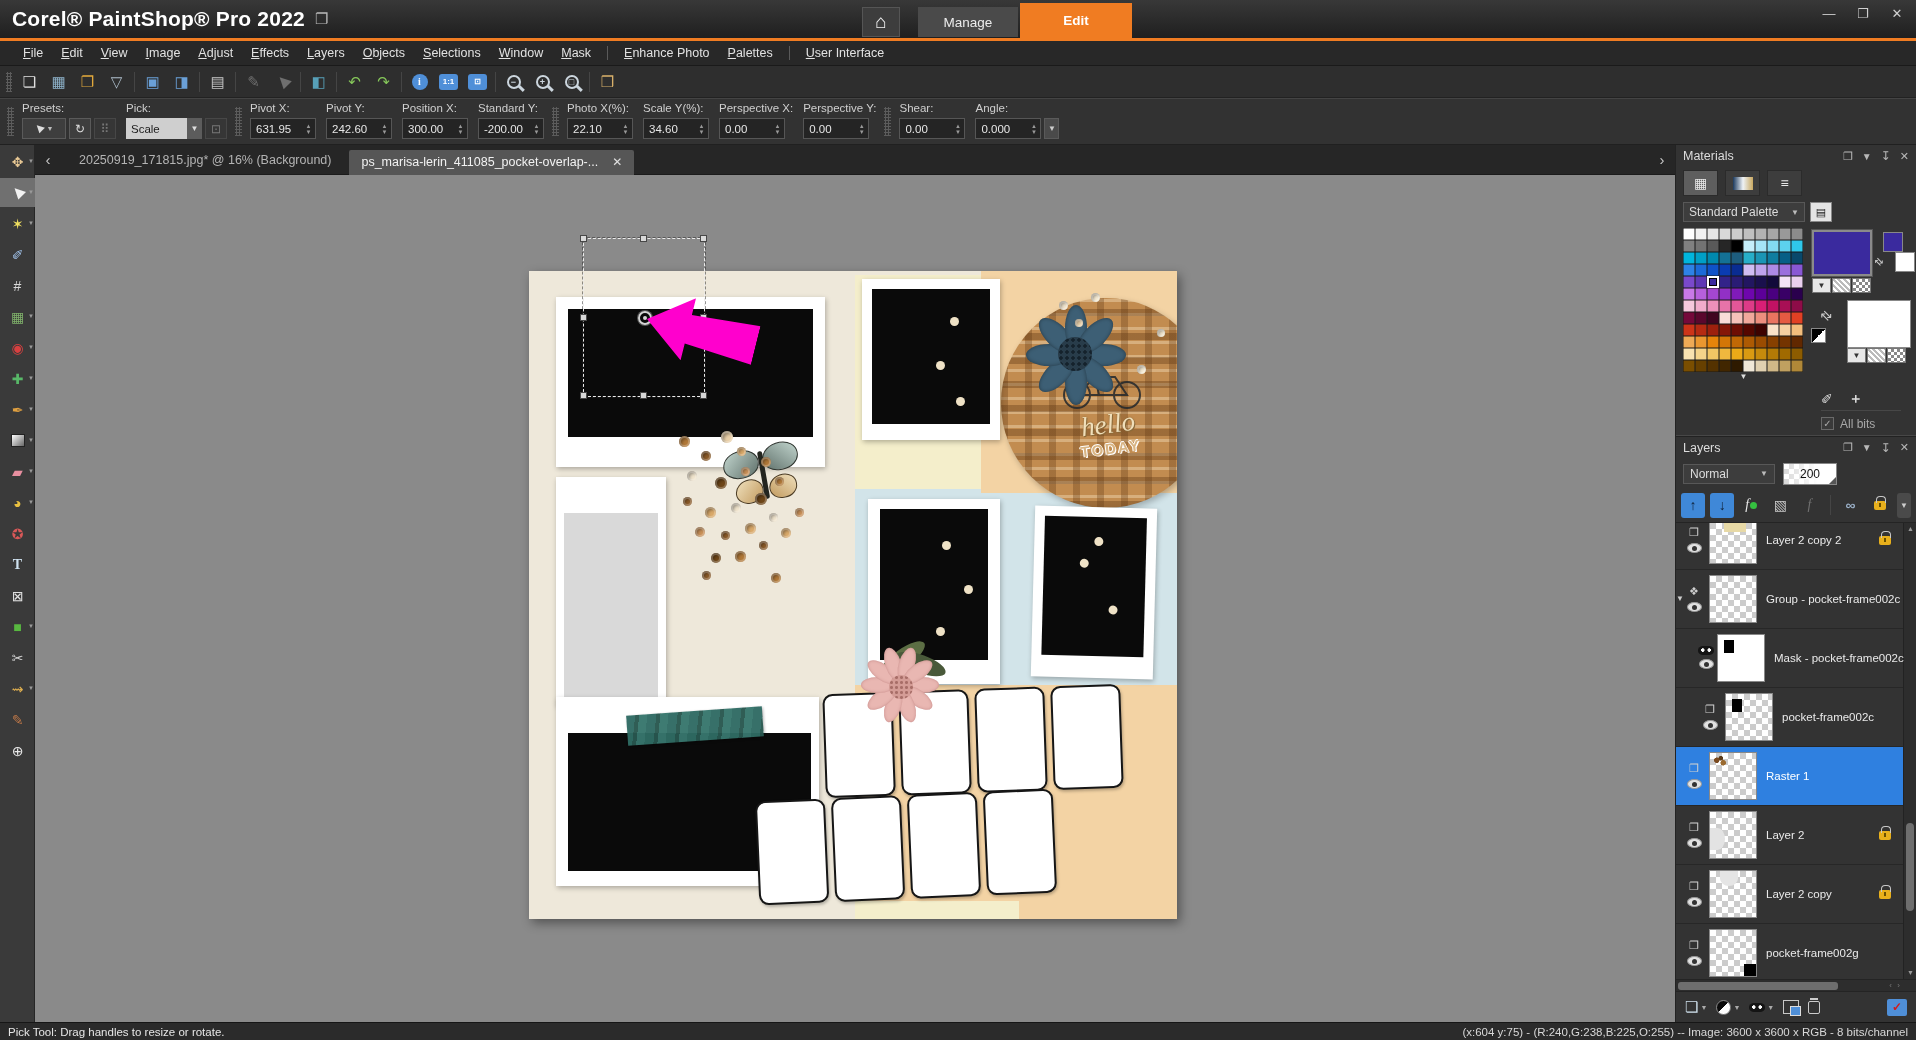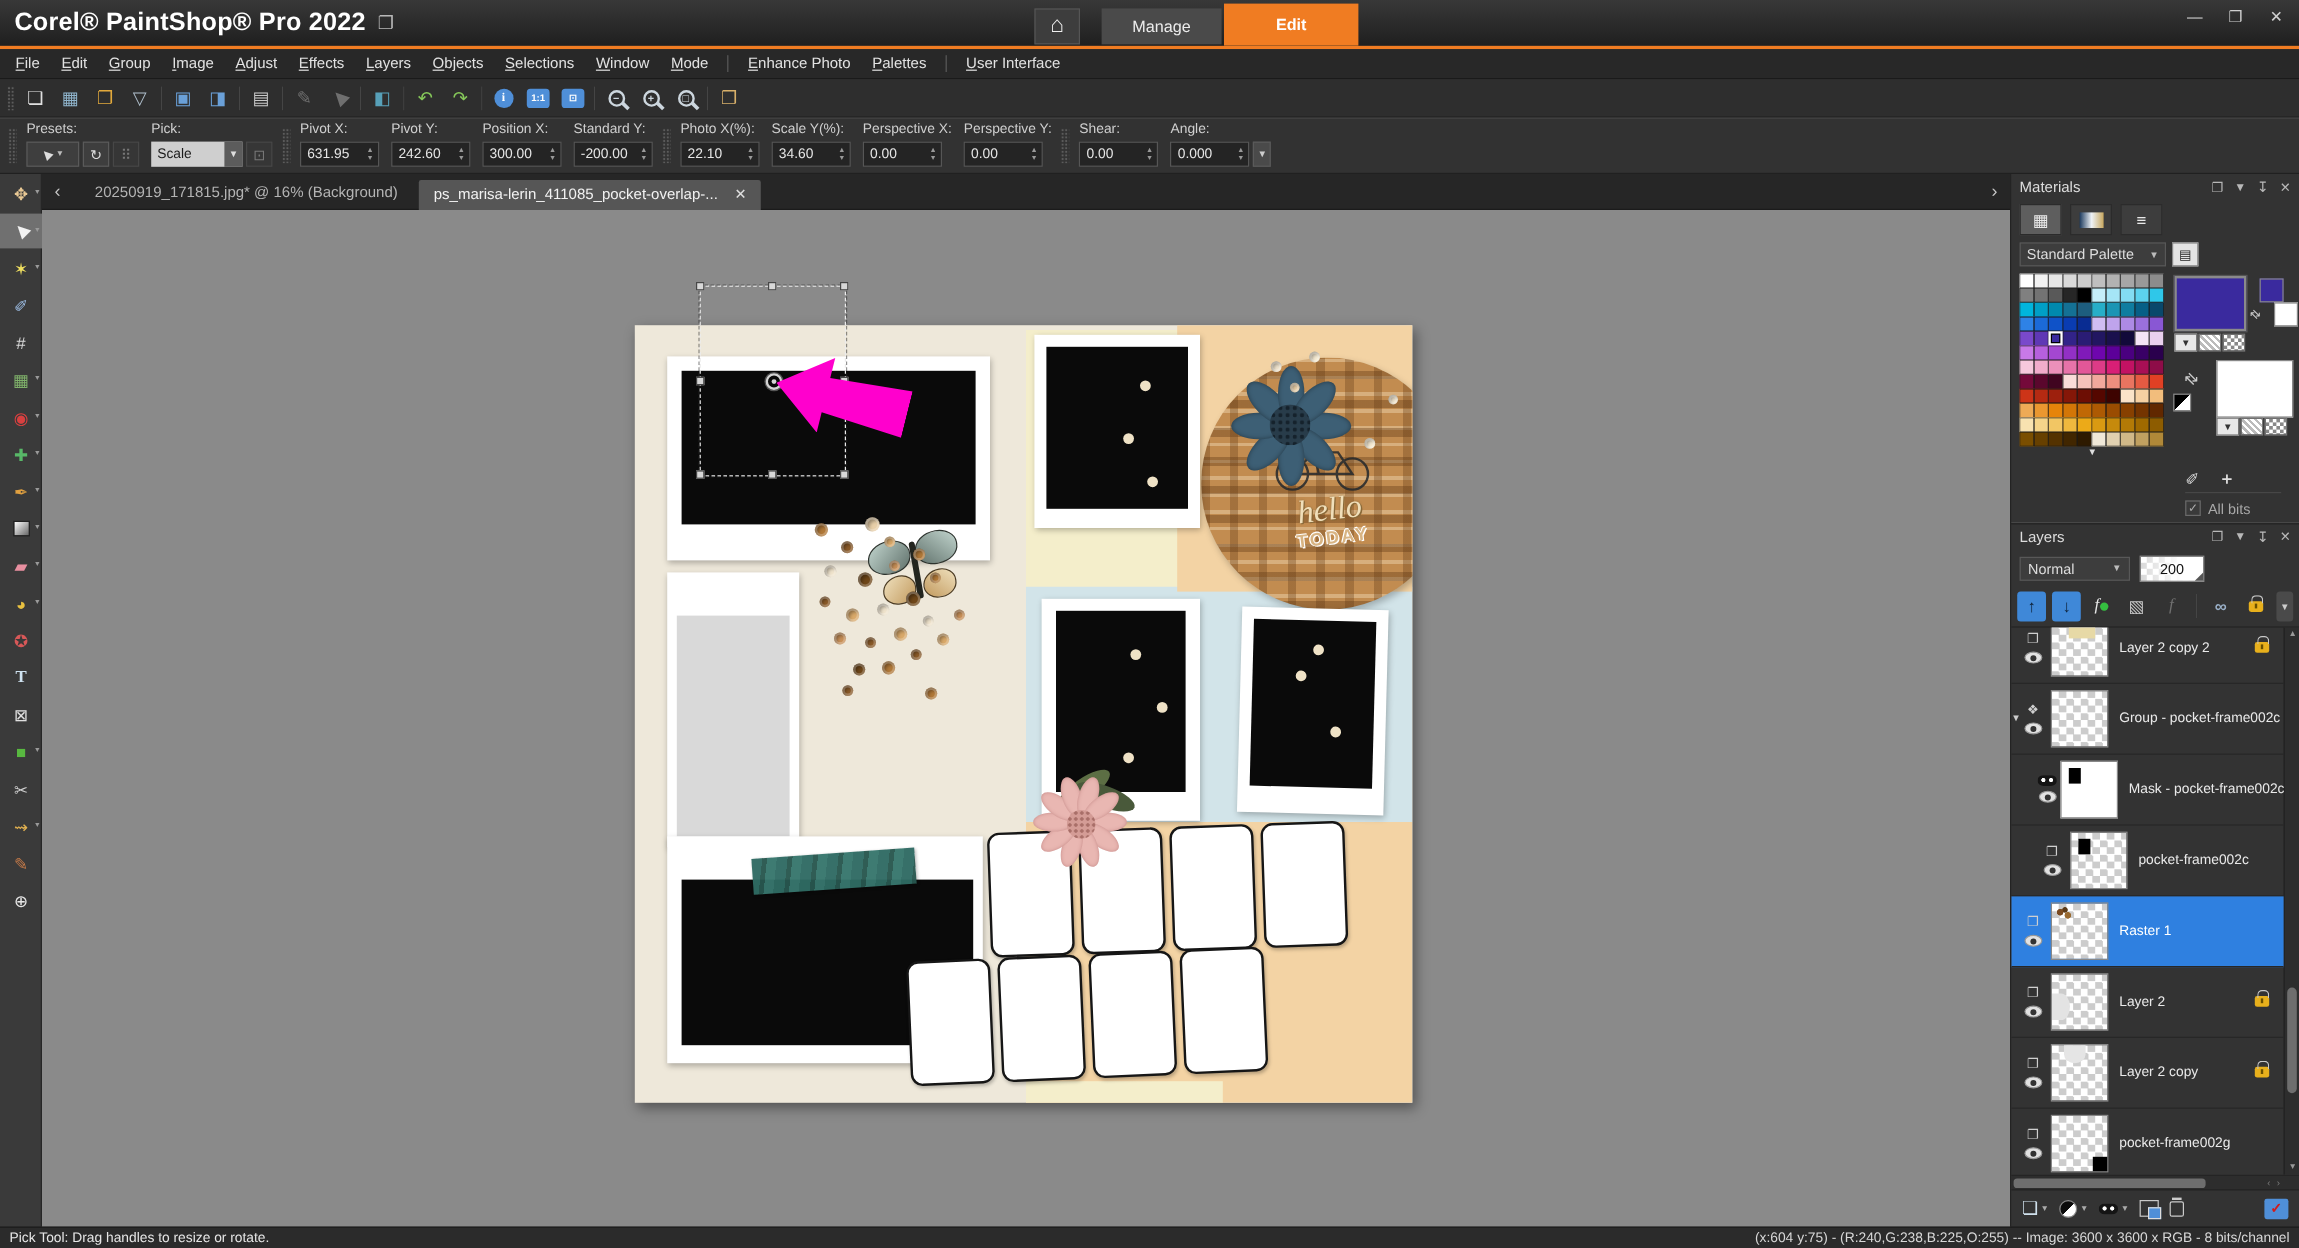--- a/index.html
+++ b/index.html
@@ -12,21 +12,21 @@
   .logo{font-size:21px;font-weight:bold;color:#fff;padding-left:12px;letter-spacing:.2px;white-space:nowrap;}
   .app-icon{color:#b8b8b8;font-size:15px;margin-left:10px;}
   .center-tabs{position:absolute;left:862px;top:3px;height:35px;display:flex;align-items:flex-end;}
   .home-btn{width:38px;height:30px;background:#3d3d3d;border:1px solid #555;display:flex;align-items:center;justify-content:center;color:#f0f0f0;font-size:19px;margin-bottom:1px;}
   .tab-manage{width:100px;height:30px;background:#4a4a4a;color:#ececec;display:flex;align-items:center;justify-content:center;font-size:13.5px;margin-left:18px;margin-bottom:1px;}
   .tab-edit{width:112px;height:35px;background:var(--accent);color:#fff;font-weight:bold;display:flex;align-items:center;justify-content:center;font-size:13.5px;margin-left:2px;}
   .win-controls{position:absolute;right:10px;top:6px;display:flex;gap:16px;color:#cfcfcf;font-size:13px;}
   .win-controls span{width:18px;text-align:center;cursor:default;}
   .accent-line{height:3px;background:var(--accent);}
   
-  .menubar{height:25px;background:#282828;display:flex;align-items:center;padding-left:4px;border-bottom:1px solid #1a1a1a;}
+  .menubar{height:25px;background:#282828;display:flex;align-items:center;padding-left:14px;border-bottom:1px solid #1a1a1a;}
   .menu-item{padding:2px 9px;color:#e2e2e2;font-size:12.5px;white-space:nowrap;}
   .menu-item::first-letter{text-decoration:underline;}
   .menu-sep{width:1px;height:14px;background:#5a5a5a;margin:0 7px;}
   
   .toolbar{height:32px;background:#2e2e2e;display:flex;align-items:center;padding-left:3px;border-bottom:1px solid #222;}
   .grip{width:6px;height:20px;margin:0 3px;background-image:radial-gradient(#5c5c5c 1px,transparent 1.2px);background-size:3px 3px;}
   .tb-btn{width:29px;height:26px;display:flex;align-items:center;justify-content:center;font-size:15px;}
   .tb-sep{width:1px;height:20px;background:#1d1d1d;border-right:1px solid #454545;margin:0 3px;}
   .rot-nw{display:inline-block;transform:rotate(-135deg);}
   .badge{min-width:19px;height:16px;background:#4f8fd8;border-radius:3px;color:#fff;font-size:8px;font-weight:bold;display:flex;align-items:center;justify-content:center;padding:0 2px;}
@@ -190,29 +190,29 @@
     <span>—</span>
     <span>❐</span>
     <span>✕</span>
   </div>
 </div>
 <div class="accent-line"></div>
 
 <div class="menubar" id="menubar">
     <div class="menu-item">File</div>
     <div class="menu-item">Edit</div>
-    <div class="menu-item">Group</div>
+    <div class="menu-item">View</div>
     <div class="menu-item">Image</div>
     <div class="menu-item">Adjust</div>
     <div class="menu-item">Effects</div>
     <div class="menu-item">Layers</div>
     <div class="menu-item">Objects</div>
     <div class="menu-item">Selections</div>
     <div class="menu-item">Window</div>
-    <div class="menu-item">Mode</div>
+    <div class="menu-item">Mask</div>
     <div class="menu-sep"></div>
     <div class="menu-item">Enhance Photo</div>
     <div class="menu-item">Palettes</div>
     <div class="menu-sep"></div>
     <div class="menu-item">User Interface</div>
   </div>
 
 <div class="toolbar" id="toolbar">
     <div class="grip"></div>
     <div class="tb-btn">

